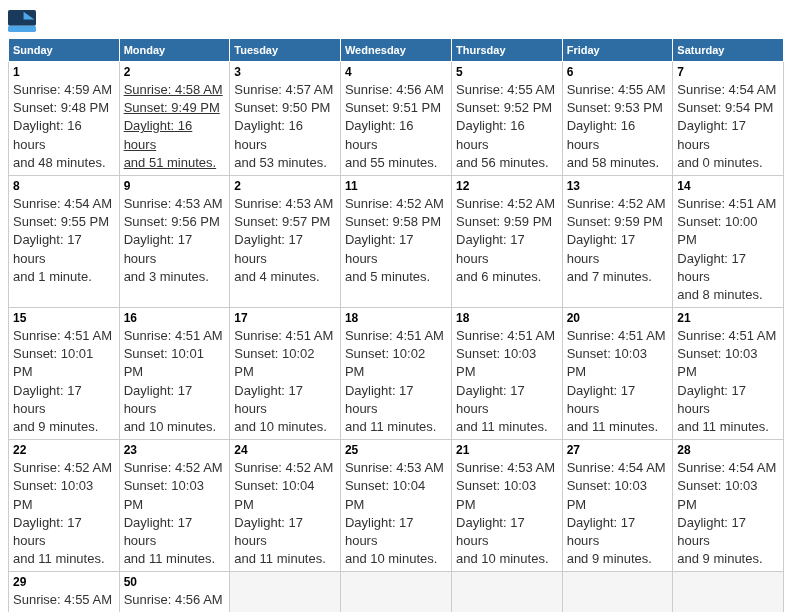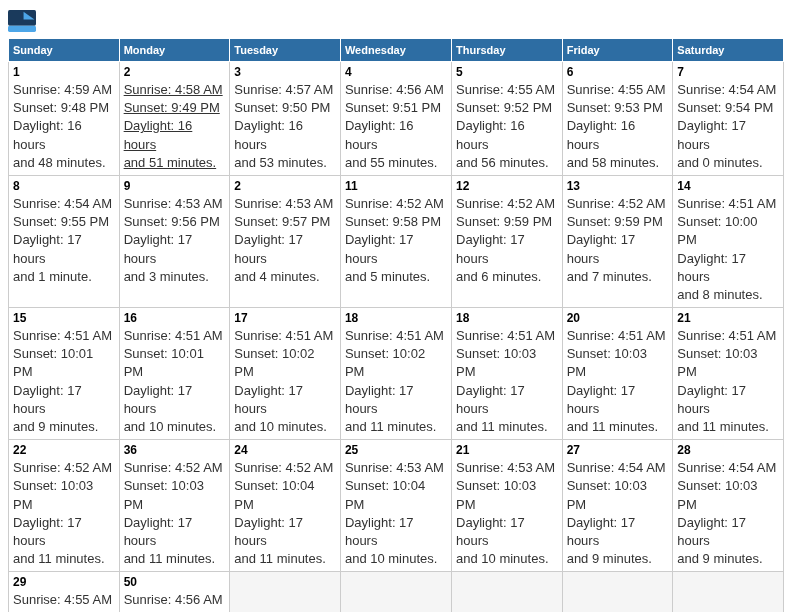--- a/index.html
+++ b/index.html
@@ -272,21 +272,21 @@
         </tr>
         <tr>
           <td>
             <span class="day-num">22</span>
             <div class="day-info" style="white-space: pre-line;">Sunrise: 4:52 AM
 Sunset: 10:03 PM
 Daylight: 17 hours
 and 11 minutes.</div>
           </td>
           <td>
-            <span class="day-num">36</span>
+            <span class="day-num">23</span>
             <div class="day-info" style="white-space: pre-line;">Sunrise: 4:52 AM
 Sunset: 10:03 PM
 Daylight: 17 hours
 and 11 minutes.</div>
           </td>
           <td>
             <span class="day-num">24</span>
             <div class="day-info" style="white-space: pre-line;">Sunrise: 4:52 AM
 Sunset: 10:04 PM
 Daylight: 17 hours

